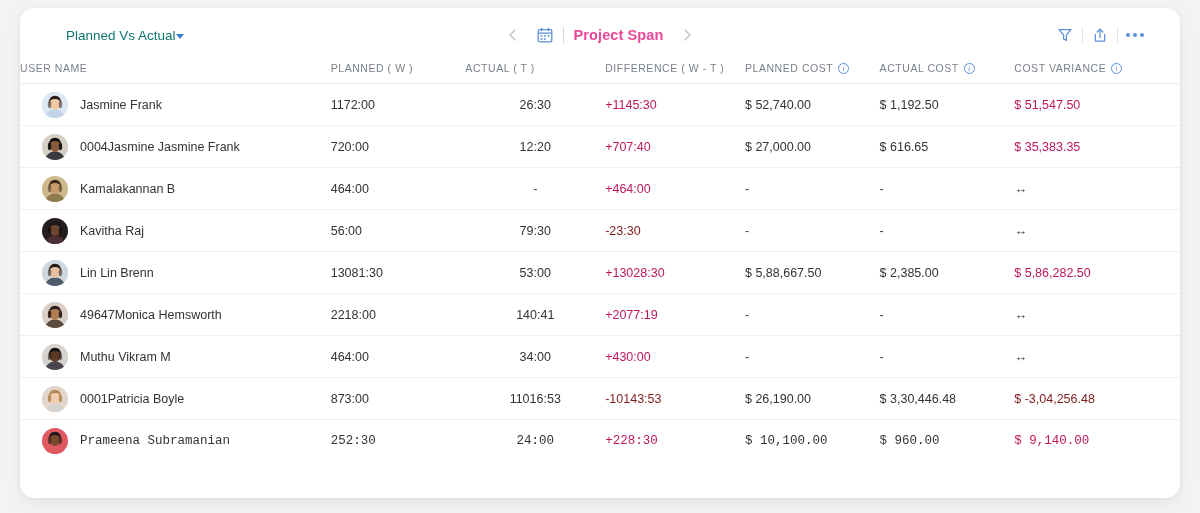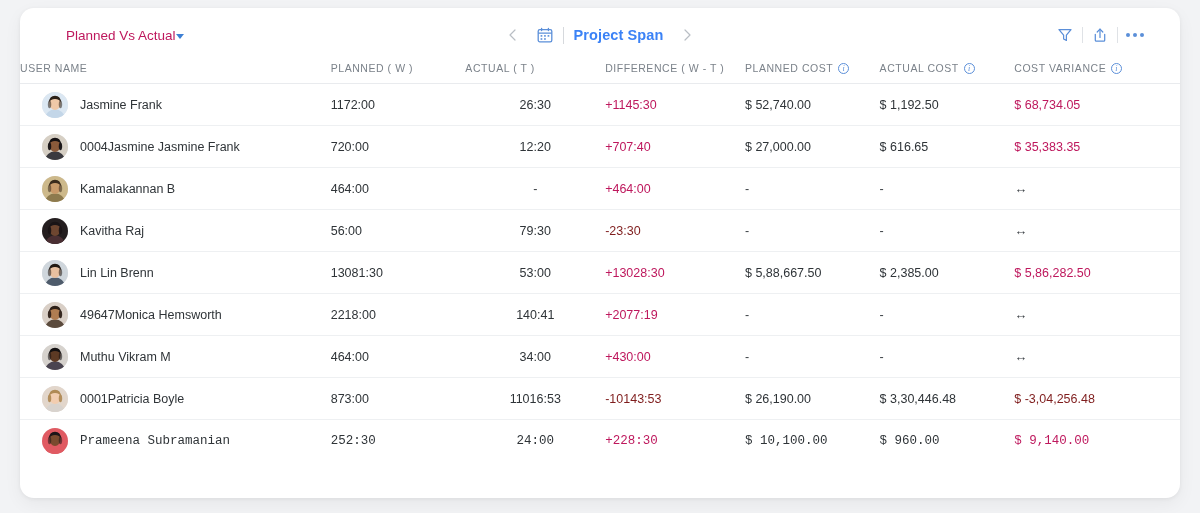--- a/index.html
+++ b/index.html
@@ -29,21 +29,21 @@
     position: relative;
     height: 54px;
     display: flex;
     align-items: center;
     padding: 0 28px 0 46px;
   }
 
   .report-select {
     display: flex;
     align-items: center;
-    color: #be185d;
+    color: #0f766e;
     font-size: 13.5px;
     cursor: pointer;
     white-space: nowrap;
   }
   .caret-down {
     width: 0; height: 0;
     border-left: 4.5px solid transparent;
     border-right: 4.5px solid transparent;
     border-top: 5px solid #3c7fd4;
     margin-top: 2px;
@@ -72,21 +72,21 @@
     align-items: center;
     gap: 10px;
   }
   .cal-icon { width: 16px; height: 16px; display:block; cursor: pointer; }
   .vdiv {
     width: 1px; height: 17px;
     background: #d6d9dd;
   }
   .span-title {
     font-size: 14.5px;
-    color: #3b82f6;
+    color: #ec4899;
     font-weight: bold;
     letter-spacing: .1px;
     white-space: nowrap;
   }
 
   .tools {
     margin-left: auto;
     display: flex;
     align-items: center;
     gap: 0;
@@ -296,21 +296,21 @@
       </svg>
               </span>
               <span>Jasmine Frank</span>
             </span>
      </td>
      <td class="c-planned"><span>1172:00</span></td>
      <td class="c-actual"><span class="">26:30</span></td>
      <td class="c-diff"><span class="pos">+1145:30</span></td>
      <td class="c-pcost"><span class="">$ 52,740.00</span></td>
      <td class="c-acost"><span class="">$ 1,192.50</span></td>
-     <td class="c-var"><span class="pos">$ 68,734.05</span></td>
+     <td class="c-var"><span class="pos">$ 51,547.50</span></td>
         </tr>
         <tr>
           <td class="c-user">
        <span class="user-cell">
               <span class="avatar">
       <svg viewBox="0 0 40 40">
         <rect width="40" height="40" fill="#d6cfc4"></rect>
         <ellipse cx="20" cy="40" rx="15" ry="13" fill="#3b3a3f"></ellipse>
         <ellipse cx="20" cy="17.5" rx="8.6" ry="10" fill="#8a5a3b"></ellipse>
         <path d="M10.8 16 Q11 5.6 20 5.6 Q29 5.6 29.2 16 Q27 10.6 20 10.6 Q13 10.6 10.8 16 Z" fill="#141012"></path>

